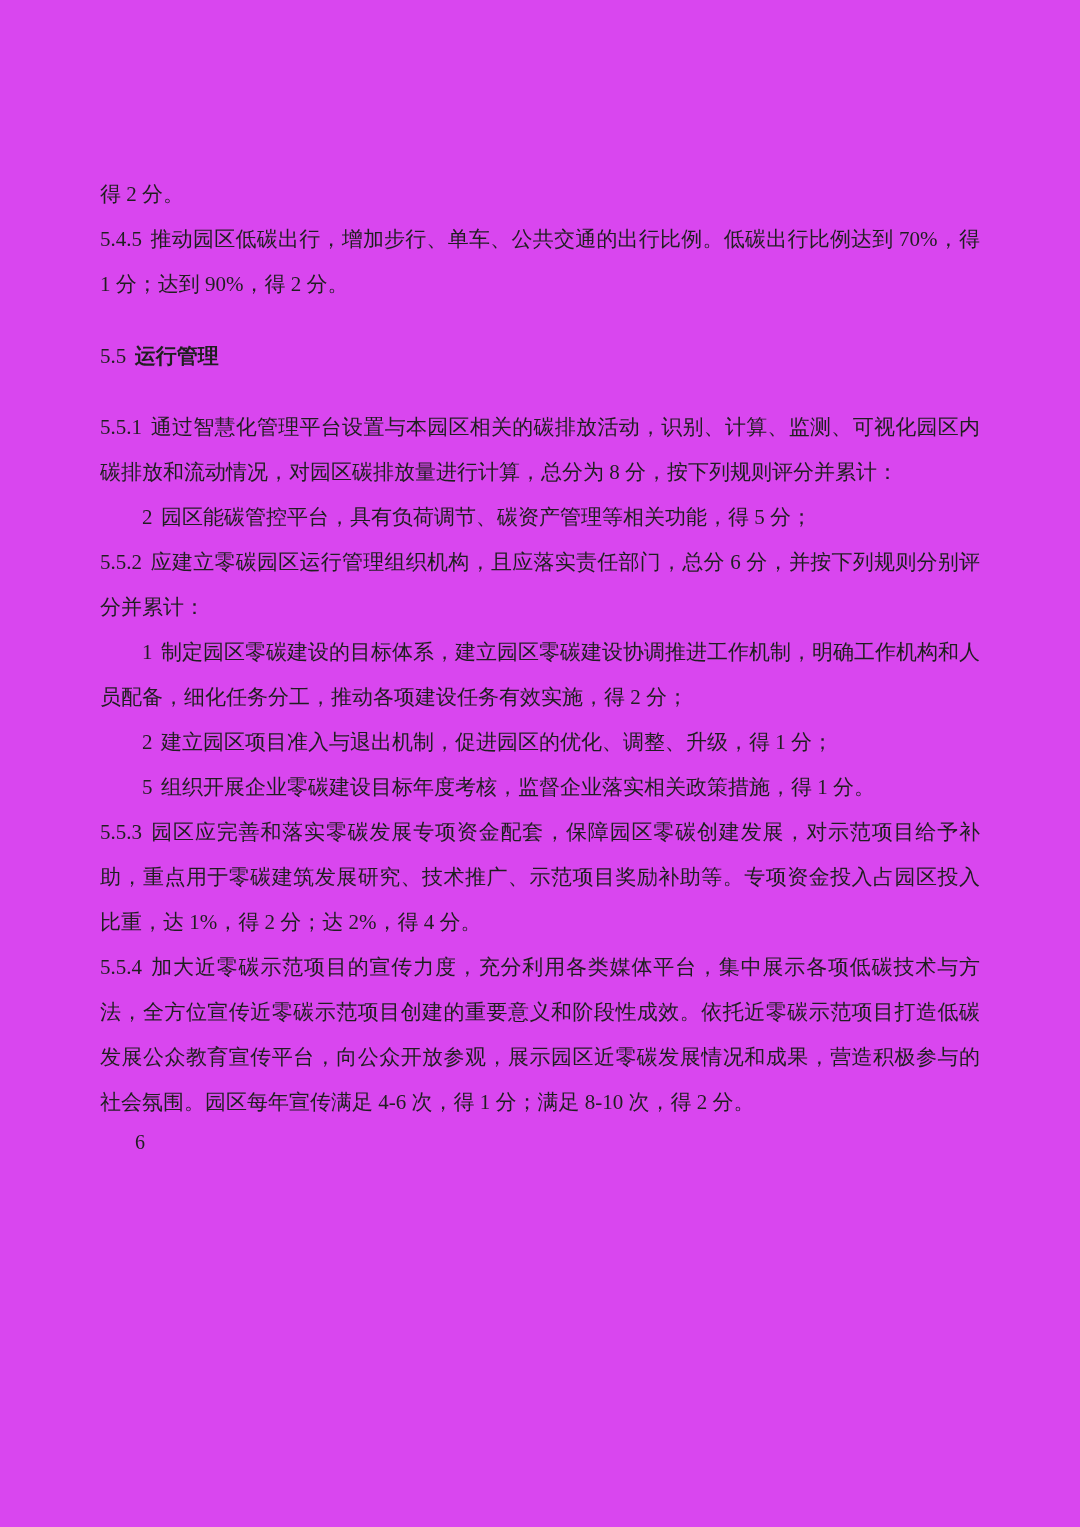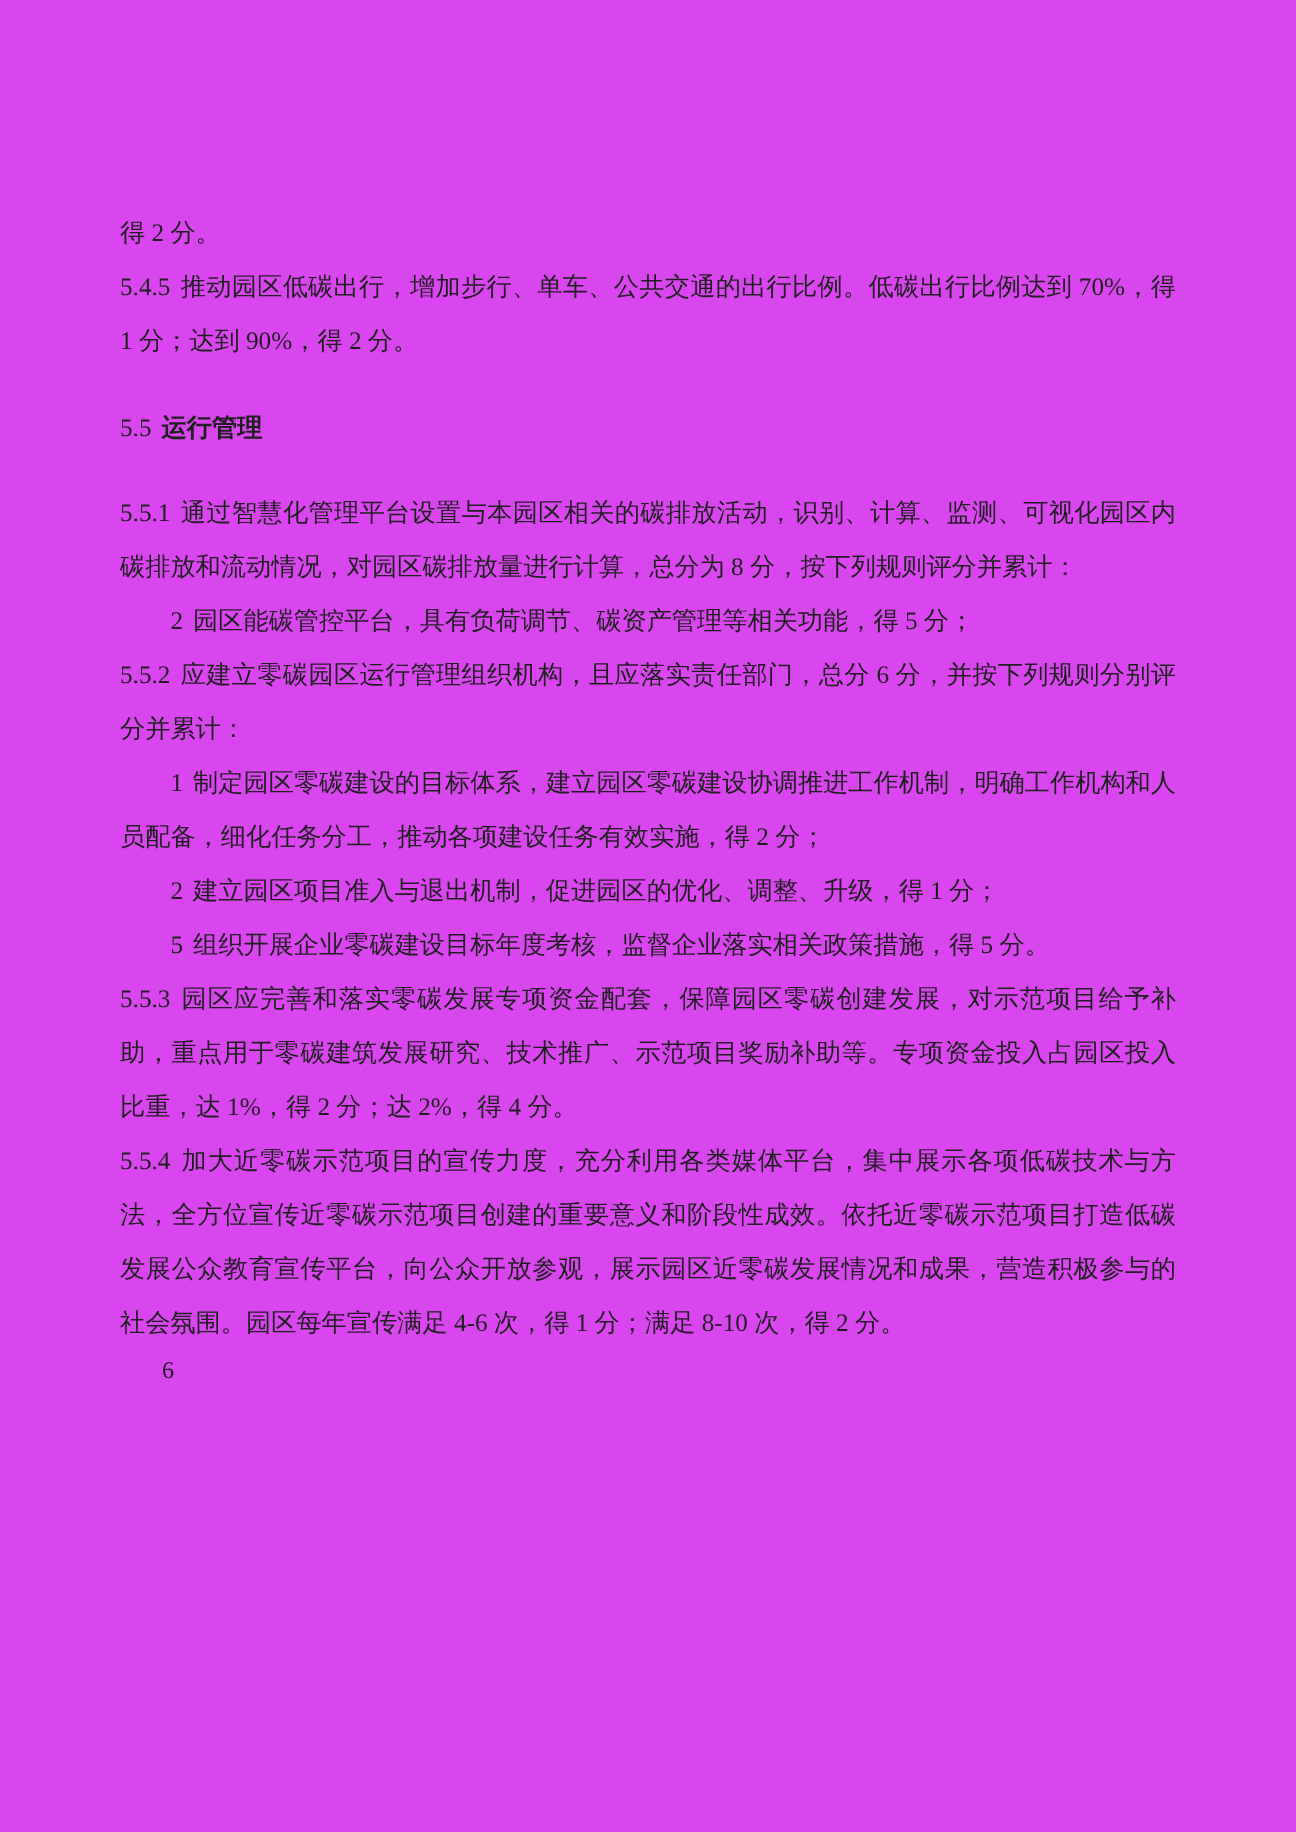--- a/index.html
+++ b/index.html
@@ -69,21 +69,21 @@
 
 
     <p class="para"><span class="label">5.5.2</span><span>应建立零碳园区运行管理组织机构，且应落实责任部门，总分 6 分，并按下列规则分别评分并累计：</span></p>
 
     <p class="para list-item"><span class="label">1</span><span>制定园区零碳建设的目标体系，建立园区零碳建设协调推进工作机制，明确工作机构和人员配备，细化任务分工，推动各项建设任务有效实施，得 2 分；</span></p>
 
     <p class="para list-item"><span class="label">2</span><span>建立园区项目准入与退出机制，促进园区的优化、调整、升级，得 1 分；</span></p>
 
 
 
-    <p class="para list-item"><span class="label">5</span><span>组织开展企业零碳建设目标年度考核，监督企业落实相关政策措施，得 5 分。</span></p>
+    <p class="para list-item"><span class="label">5</span><span>组织开展企业零碳建设目标年度考核，监督企业落实相关政策措施，得 1 分。</span></p>
 
     <p class="para"><span class="label">5.5.3</span><span>园区应完善和落实零碳发展专项资金配套，保障园区零碳创建发展，对示范项目给予补助，重点用于零碳建筑发展研究、技术推广、示范项目奖励补助等。专项资金投入占园区投入比重，达 1%，得 2 分；达 2%，得 4 分。</span></p>
 
     <p class="para"><span class="label">5.5.4</span><span>加大近零碳示范项目的宣传力度，充分利用各类媒体平台，集中展示各项低碳技术与方法，全方位宣传近零碳示范项目创建的重要意义和阶段性成效。依托近零碳示范项目打造低碳发展公众教育宣传平台，向公众开放参观，展示园区近零碳发展情况和成果，营造积极参与的社会氛围。园区每年宣传满足 4-6 次，得 1 分；满足 8-10 次，得 2 分。</span></p>
 
     <p class="page-number">6</p>
 
   </div>
 </div>
 

